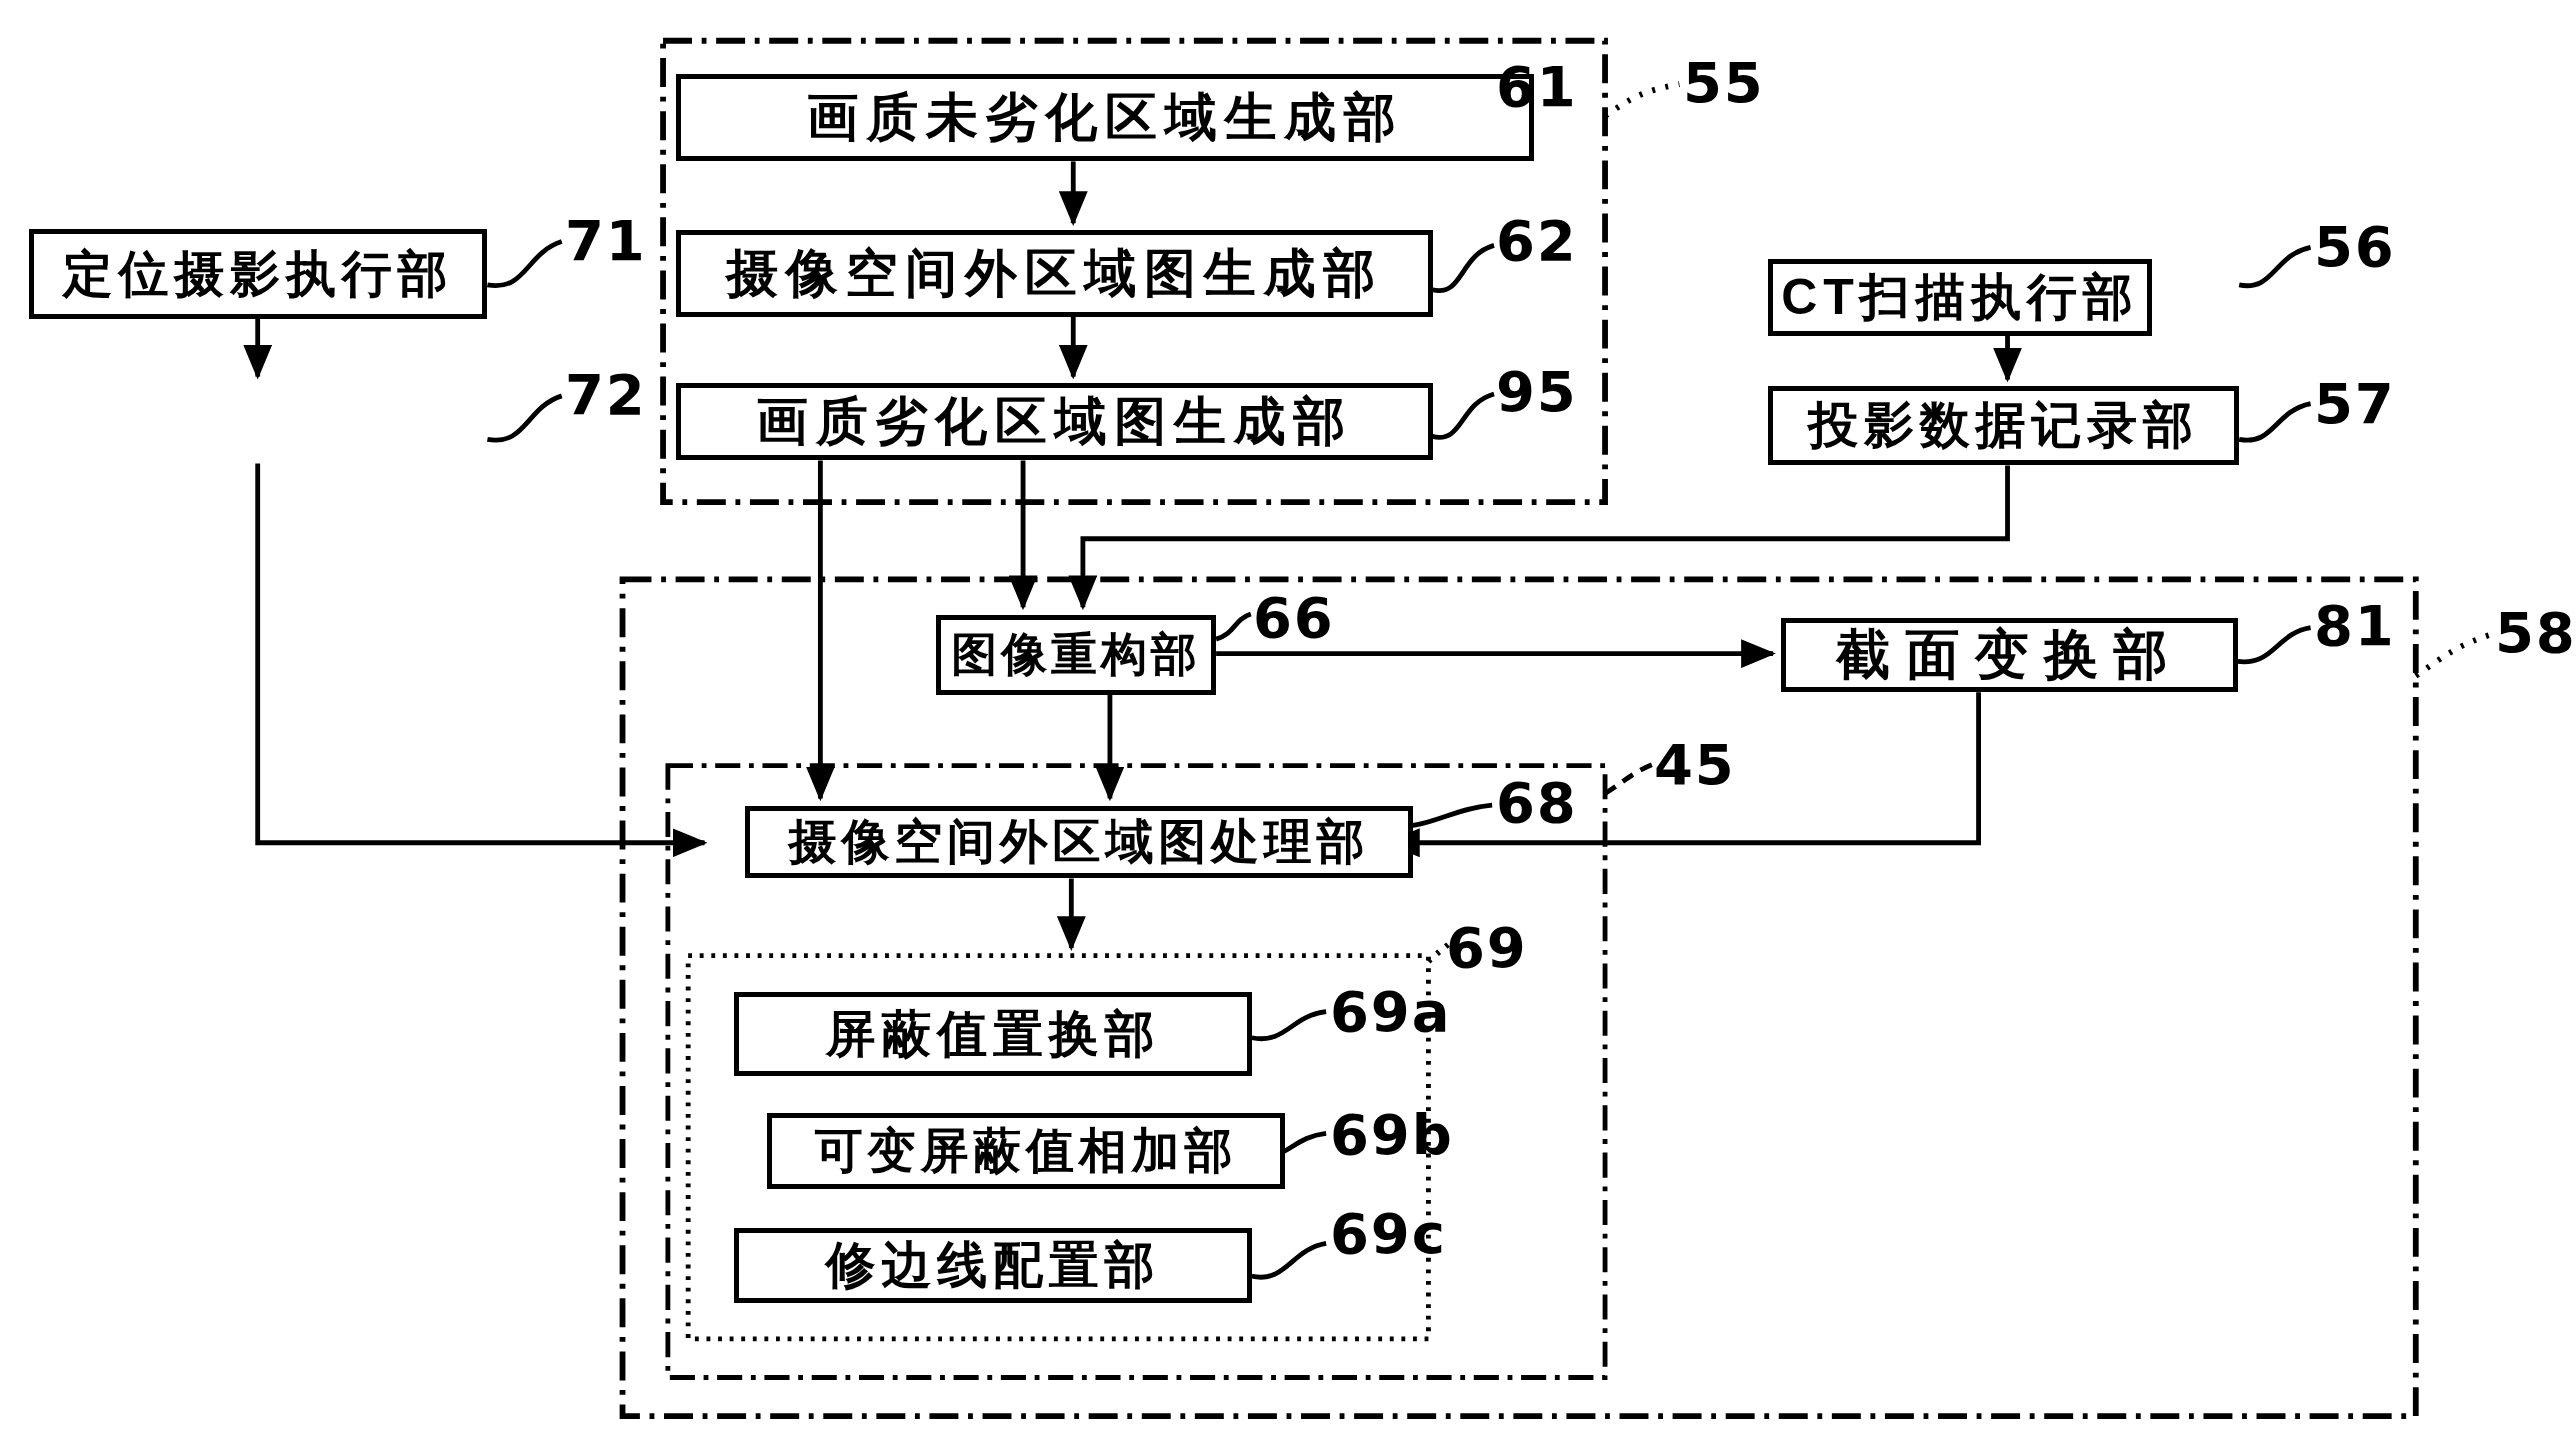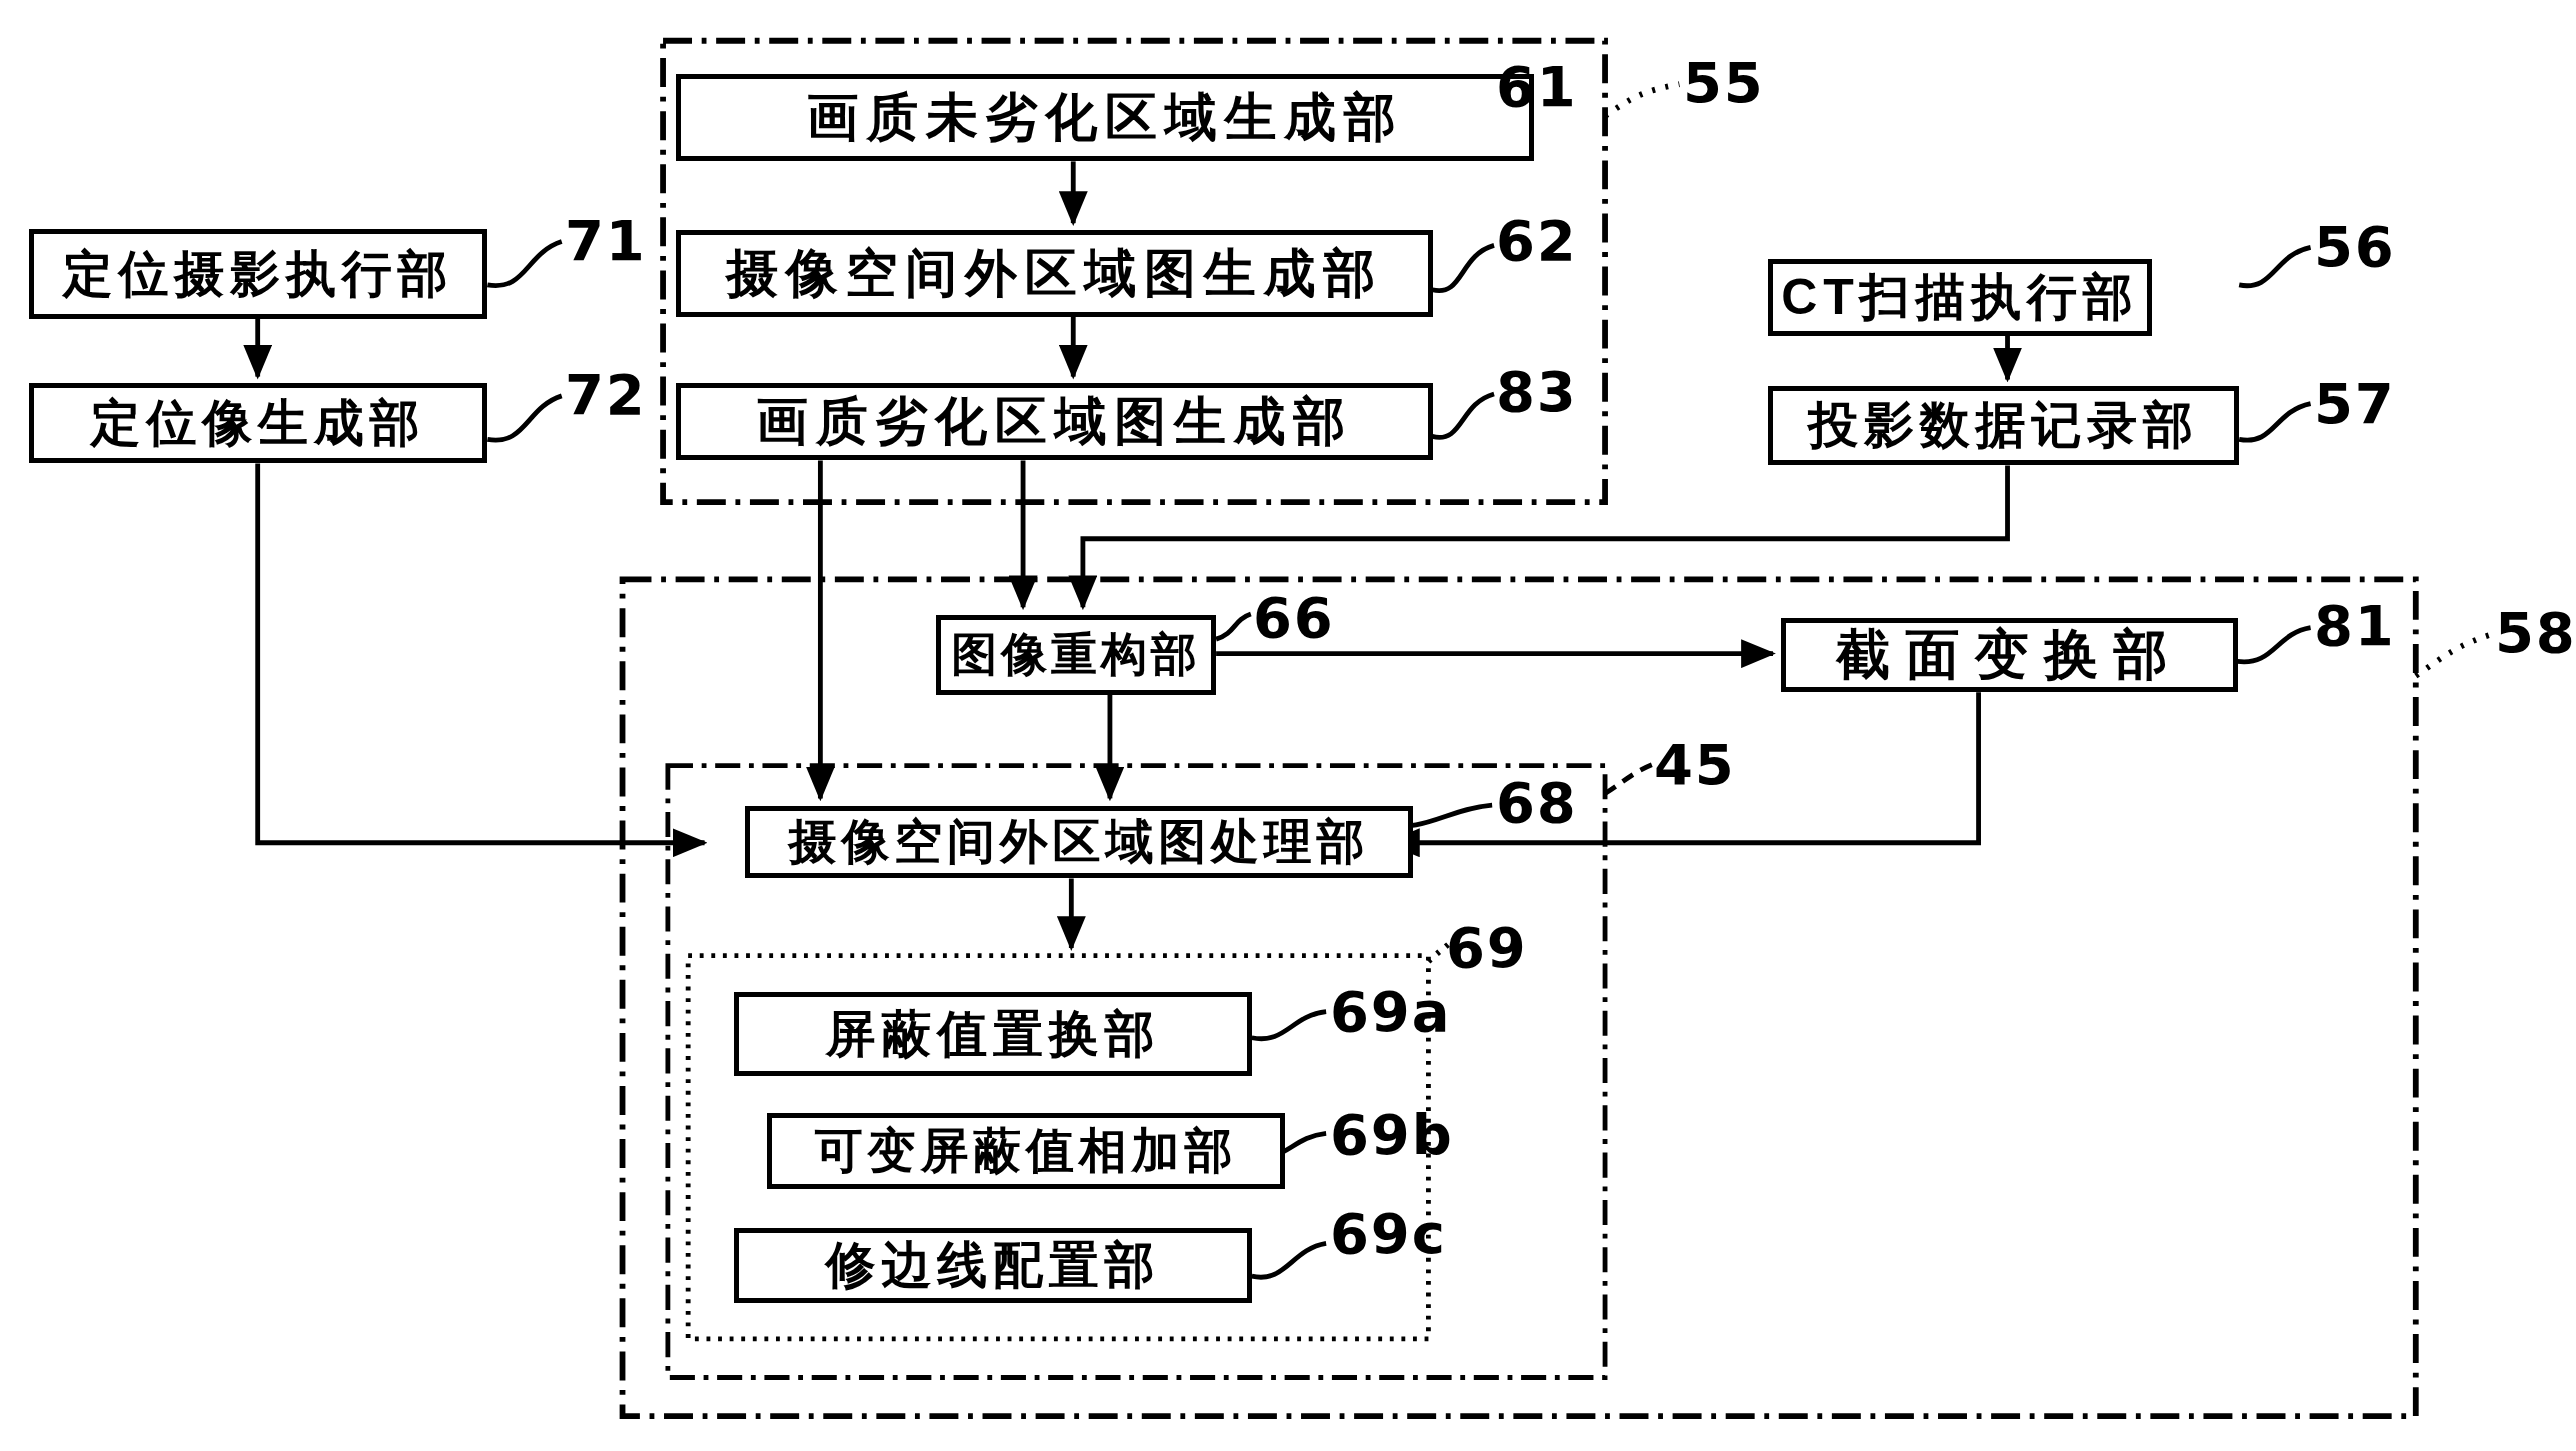--- a/index.html
+++ b/index.html
@@ -64,23 +64,20 @@
 
     <path d="M1663,120 C1692,100 1702,94 1740,87" stroke="#000" stroke-width="6" fill="none" stroke-dasharray="3 11"></path>
     <path d="M2503,700 C2532,680 2546,668 2582,657" stroke="#000" stroke-width="6" fill="none" stroke-dasharray="3 11"></path>
     <path d="M1480,996 C1488,988 1494,984 1502,977" stroke="#000" stroke-width="6" fill="none" stroke-dasharray="3 9"></path>
     <path d="M1663,822 C1682,810 1692,800 1712,792" stroke="#000" stroke-width="5" fill="none" stroke-dasharray="13 9"></path>
   </svg>
 
   <div class="box f52" style="left:29px;top:229px;width:458px;height:90px;align-items:center;">
     <span>定位摄影执行部</span>
   </div>
-  <div class="box f52" style="left:29px;top:383px;width:458px;height:80px;">
-    <span>定位像生成部</span>
-  </div>
 
   <div class="box f54" style="left:676px;top:74px;width:858px;height:87px;">
     <span>画质未劣化区域生成部</span>
   </div>
   <div class="box f54" style="left:676px;top:230px;width:757px;height:87px;">
     <span>摄像空间外区域图生成部</span>
   </div>
   <div class="box f54" style="left:676px;top:383px;width:757px;height:77px;">
     <span>画质劣化区域图生成部</span>
   </div>
@@ -110,21 +107,21 @@
     <span>可变屏蔽值相加部</span>
   </div>
   <div class="box f52" style="left:734px;top:1228px;width:518px;height:75px;">
     <span>修边线配置部</span>
   </div>
 
   <div class="ref" style="left:565px;top:208px;">71</div>
   <div class="ref" style="left:565px;top:362px;">72</div>
   <div class="ref" style="left:1496px;top:54px;">61</div>
   <div class="ref" style="left:1496px;top:208px;">62</div>
-  <div class="ref" style="left:1496px;top:359px;">83</div>
+  <div class="ref" style="left:1496px;top:359px;">95</div>
   <div class="ref" style="left:1683px;top:50px;">55</div>
   <div class="ref" style="left:2314px;top:214px;">56</div>
   <div class="ref" style="left:2314px;top:371px;">57</div>
   <div class="ref" style="left:1253px;top:585px;">66</div>
   <div class="ref" style="left:2314px;top:593px;">81</div>
   <div class="ref" style="left:2495px;top:600px;">58</div>
   <div class="ref" style="left:1496px;top:770px;">68</div>
   <div class="ref" style="left:1654px;top:732px;">45</div>
   <div class="ref" style="left:1446px;top:915px;">69</div>
   <div class="ref" style="left:1330px;top:979px;">69a</div>

